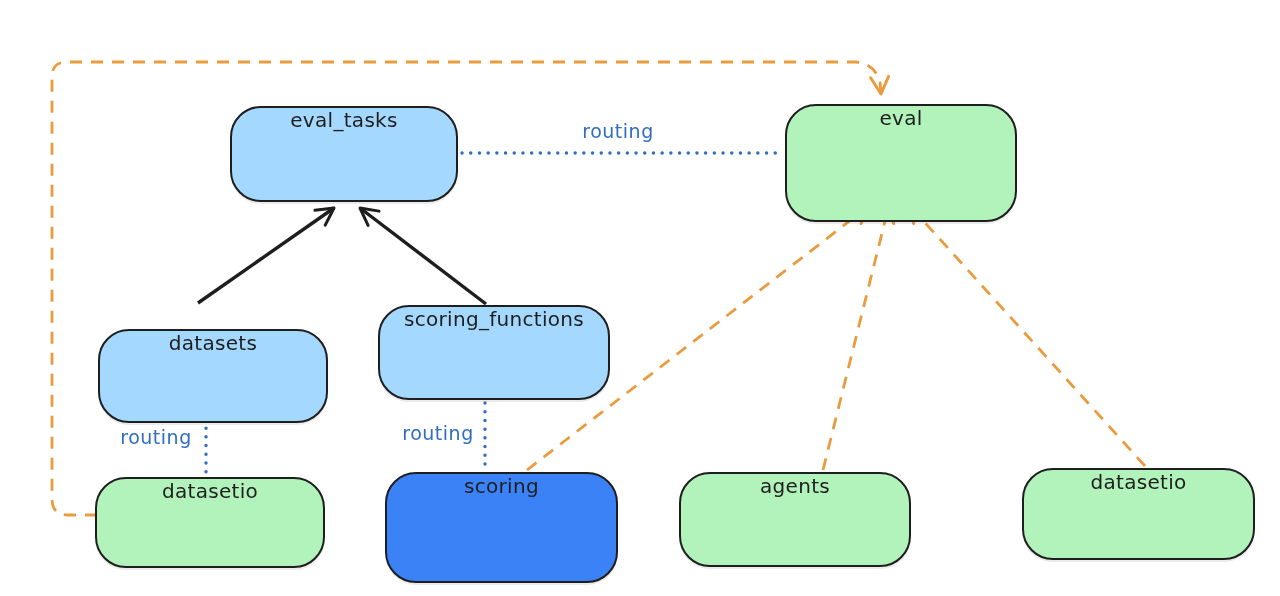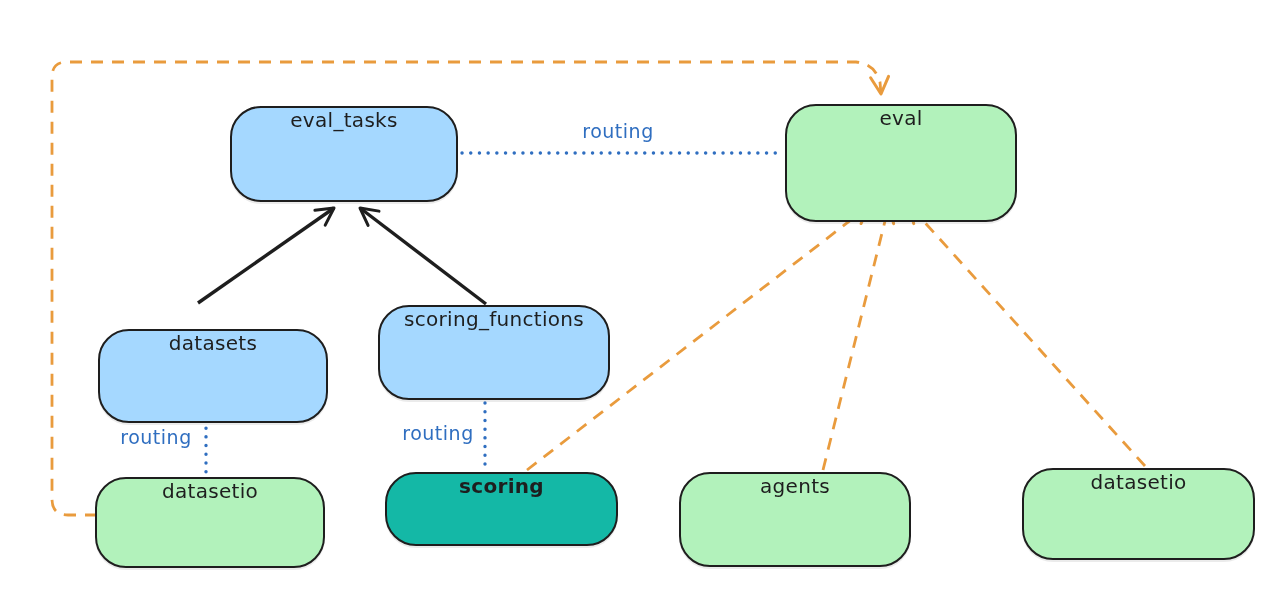--- a/index.html
+++ b/index.html
@@ -80,21 +80,21 @@
       </div>
       <div class="node" style="left: 98px; top: 304px; width: 230px; height: 94px; background: rgb(165, 216, 255); border-color: rgb(30, 30, 30); color: rgb(30, 30, 30); margin-top: 25px;">
         <span>datasets</span>
       </div>
       <div class="node" style="left: 378px; top: 305px; width: 232px; height: 95px; background: rgb(165, 216, 255); border-color: rgb(30, 30, 30); color: rgb(30, 30, 30);">
         <span>scoring_functions</span>
       </div>
       <div class="node" style="left: 95px; top: 477px; width: 230px; height: 91px; background: rgb(178, 242, 187); border-color: rgb(30, 30, 30); color: rgb(30, 30, 30);">
         <span>datasetio</span>
       </div>
-      <div class="node" style="left: 385px; top: 472px; width: 233px; height: 74px; background: #14b8a6; border-color: rgb(30, 30, 30); color: rgb(30, 30, 30); font-weight: bold;">
+      <div class="node" style="left: 385px; top: 472px; width: 233px; height: 111px; background: #3b82f6; border-color: rgb(30, 30, 30); color: rgb(30, 30, 30);">
         <span>scoring</span>
       </div>
       <div class="node" style="left: 679px; top: 472px; width: 232px; height: 95px; background: rgb(178, 242, 187); border-color: rgb(30, 30, 30); color: rgb(30, 30, 30);">
         <span>agents</span>
       </div>
       <div class="node" style="left: 1022px; top: 468px; width: 233px; height: 92px; background: rgb(178, 242, 187); border-color: rgb(30, 30, 30); color: rgb(30, 30, 30);">
         <span>datasetio</span>
       </div>
     </div>
   <div id="labels-layer">

